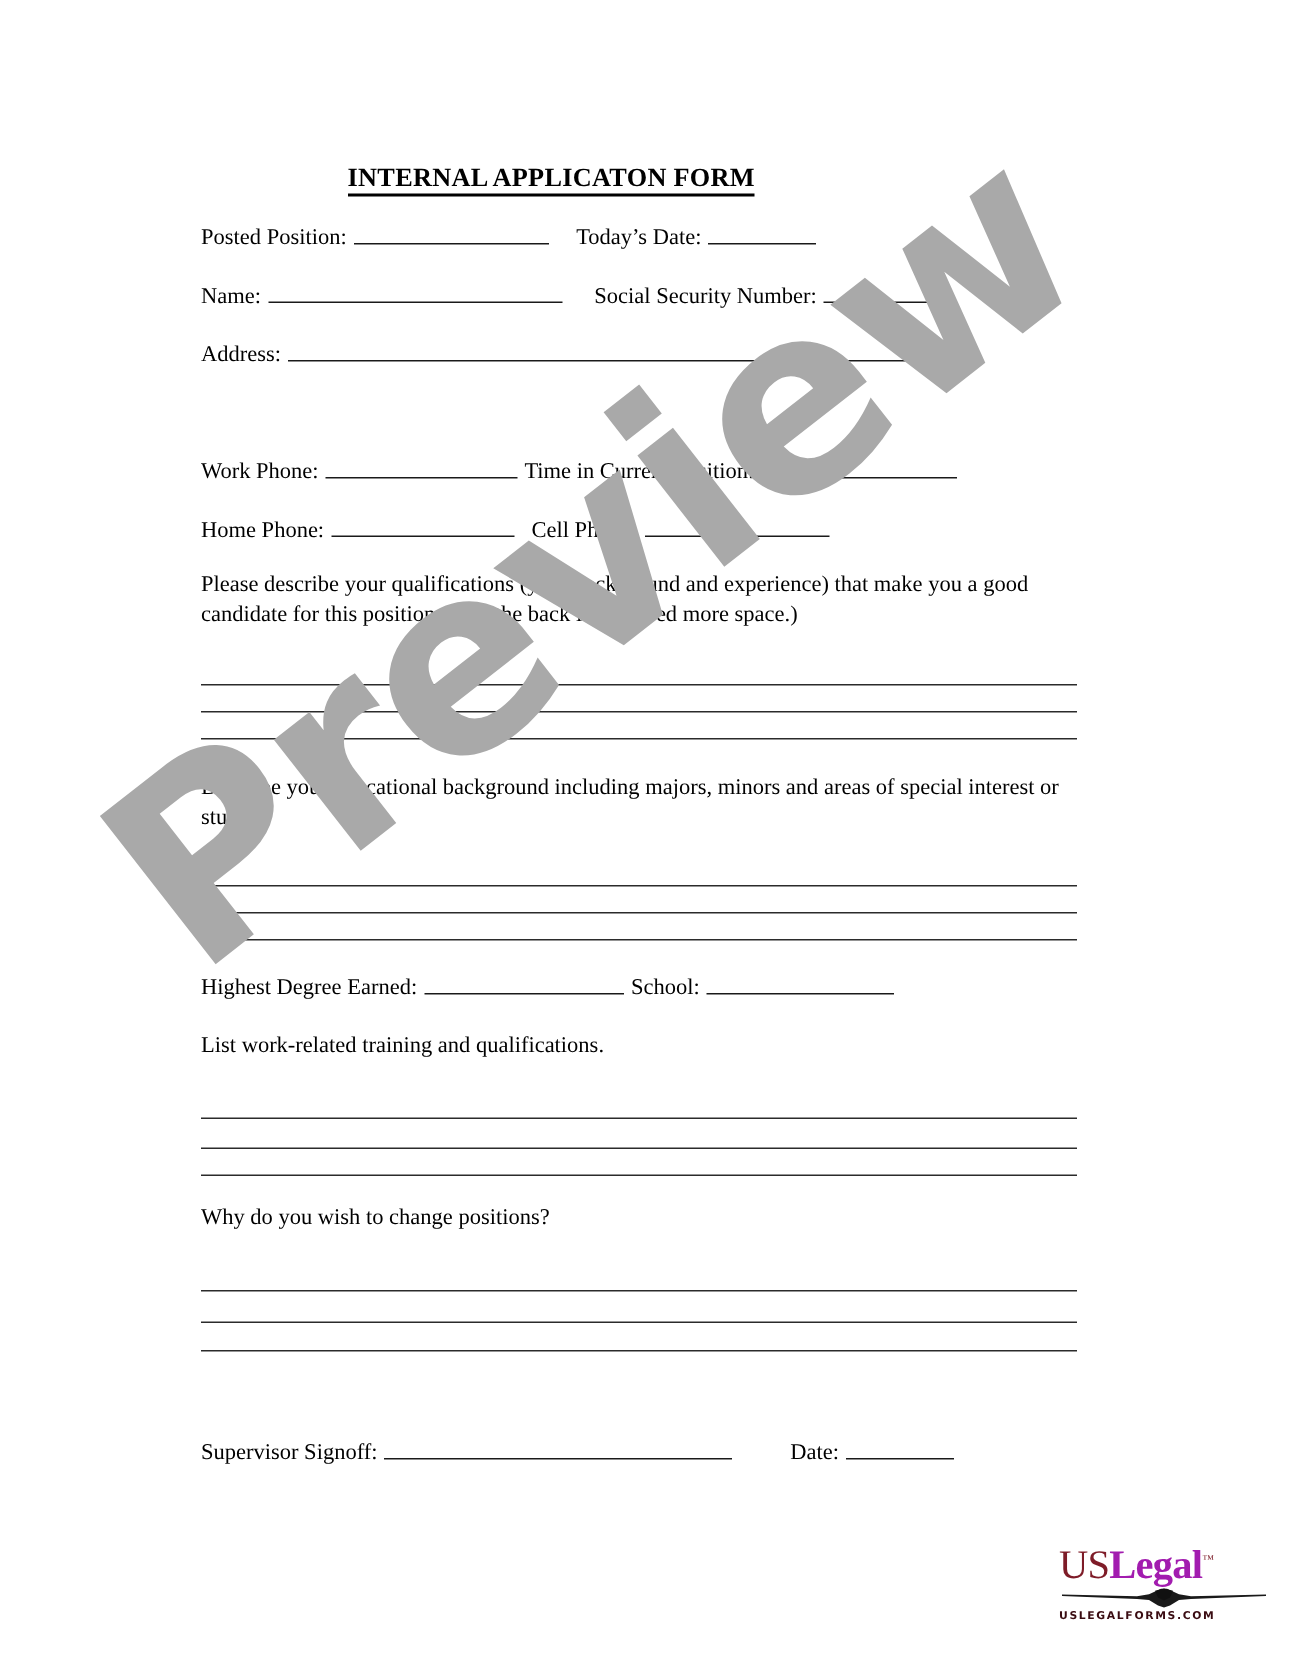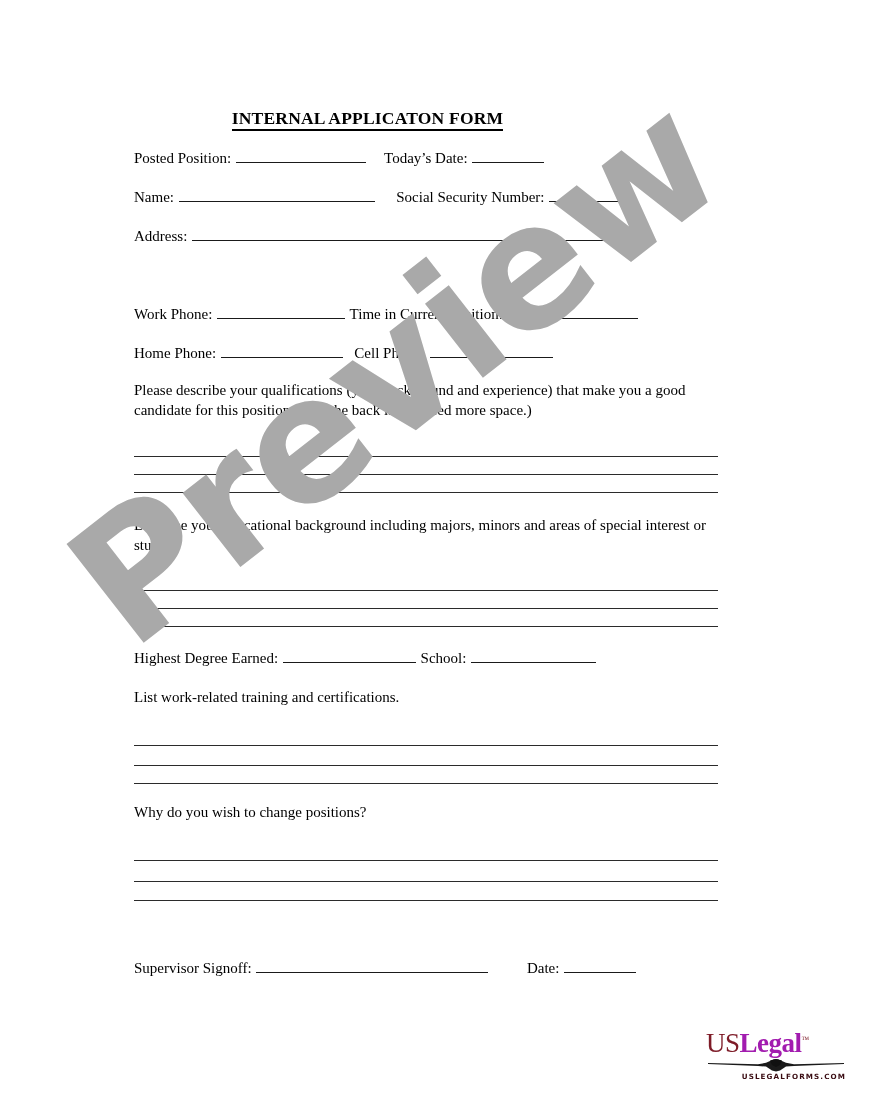--- a/index.html
+++ b/index.html
@@ -120,21 +120,21 @@
     color: #7e1c28;
     letter-spacing: 0;
   }
   .logo-eagle {
     display: block;
     margin-top: 1px;
   }
   .logo-domain {
     display: block;
     margin-top: 0px;
-    text-align: right;
+    text-align: left;
     font-family: "DejaVu Sans", sans-serif;
     font-size: 7.2px;
     letter-spacing: 1.1px;
     color: #3a0c12;
     font-weight: 700;
   }
 </style>
 </head>
 <body>
 
@@ -195,21 +195,21 @@
     <div class="rule" style="top:608px;"></div>
     <div class="rule" style="top:626px;"></div>
 
     <div class="row" style="top:648px;">
       <span>Highest Degree Earned:</span>
       <span class="blank" style="width:133px;"></span>
       <span>School:</span>
       <span class="blank" style="width:125px;"></span>
     </div>
 
-    <div class="row" style="top:689px;">List work-related training and certifications.</div>
+    <div class="row" style="top:689px;">List work-related training and qualifications.</div>
 
     <div class="rule" style="top:745px;"></div>
     <div class="rule" style="top:765px;"></div>
     <div class="rule" style="top:783px;"></div>
 
     <div class="row" style="top:804px;">Why do you wish to change positions?</div>
 
     <div class="rule" style="top:860px;"></div>
     <div class="rule" style="top:881px;"></div>
     <div class="rule" style="top:900px;"></div>

